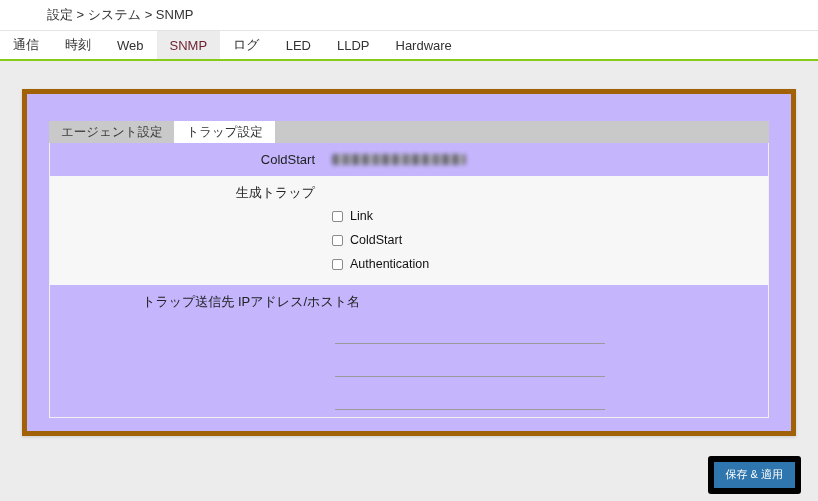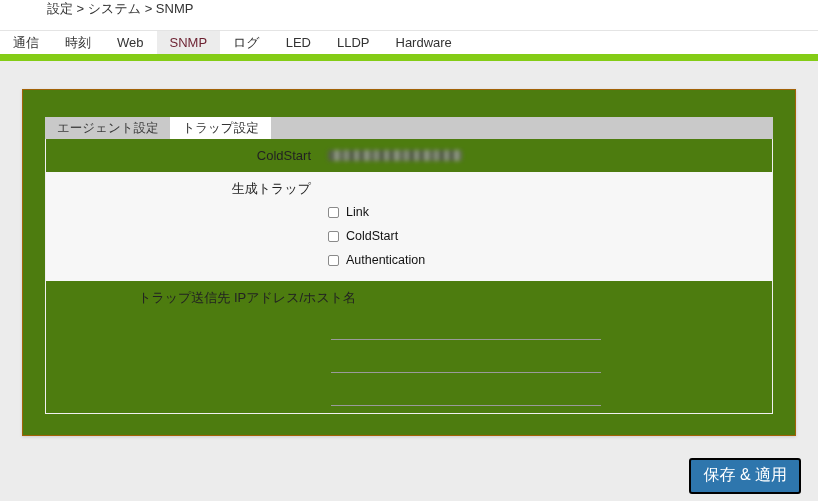--- a/index.html
+++ b/index.html
@@ -10,54 +10,54 @@
     position: relative;
     overflow: hidden;
     color: #222;
   }
 
   
   .header { background: #fff; }
   .breadcrumb-row {
     height: 31px;
     display: flex;
-    align-items: flex-start;
+    align-items: center;
     padding-left: 47px;
     font-size: 13px;
     color: #333;
     border-bottom: 1px solid #e4e4e4;
   }
   .tabbar {
     height: 30px;
     display: flex;
     align-items: stretch;
-    border-bottom: 7px solid #84cc16;
+    border-bottom: 2px solid #84cc16;
   }
   .tab {
     padding: 0 13px;
     display: flex;
     align-items: center;
     font-size: 13px;
     color: #333;
     cursor: pointer;
     white-space: nowrap;
   }
   .tab.active {
     background: #ececec;
     color: #6b1f2f;
     font-weight: normal;
   }
 
   
   .main { padding: 28px 22px 0; }
   .card {
-    background: #4d7c0f;
+    background: #c4b5fd;
     height: 347px;
     box-shadow: 0 1px 3px rgba(0,0,0,0.13);
-    border: 1px solid #a16207;
+    border: 5px solid #a16207;
     padding: 27px 22px 0;
   }
   .panel { width: 100%; }
 
   .subtabs {
     display: flex;
     background: #c9c9c9;
     height: 22px;
   }
   .subtab {
@@ -134,23 +134,23 @@
     outline: none;
     padding: 1px 2px;
   }
 
   
   .save-btn {
     position: absolute;
     right: 17px;
     bottom: 7px;
     background: #2e76ad;
-    border: 2px solid #000000;
+    border: 6px solid #000000;
     color: #fff;
-    font-size: 16px;
+    font-size: 11px;
     font-family: "Liberation Sans", "DejaVu Sans", sans-serif;
     padding: 5px 12px 6px;
     border-radius: 3px;
     cursor: pointer;
     white-space: nowrap;
   }
 </style>
 </head>
 <body>
 

